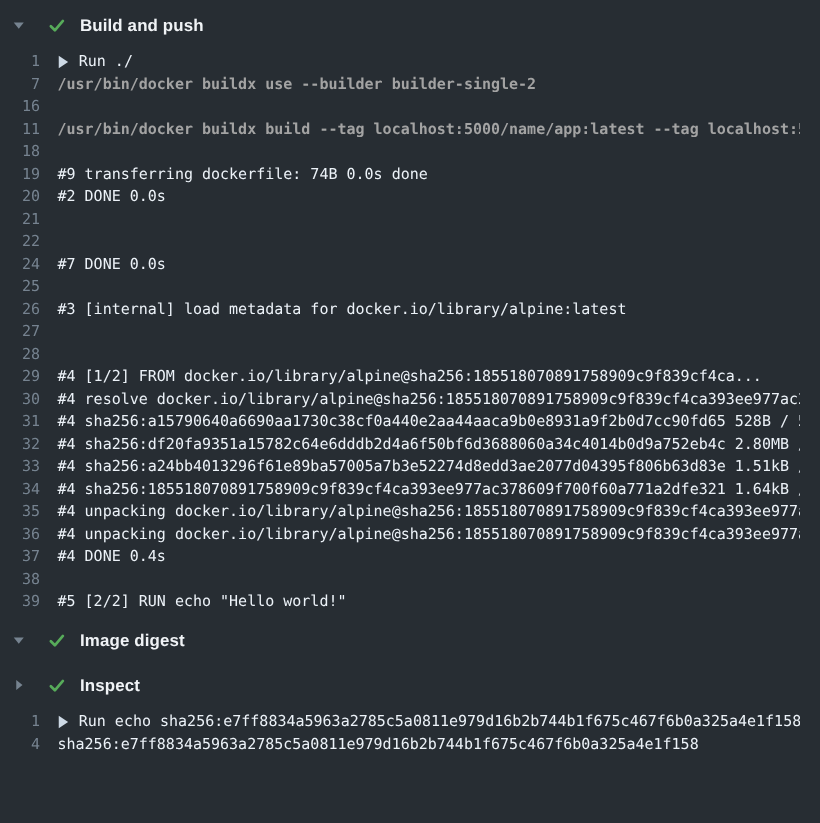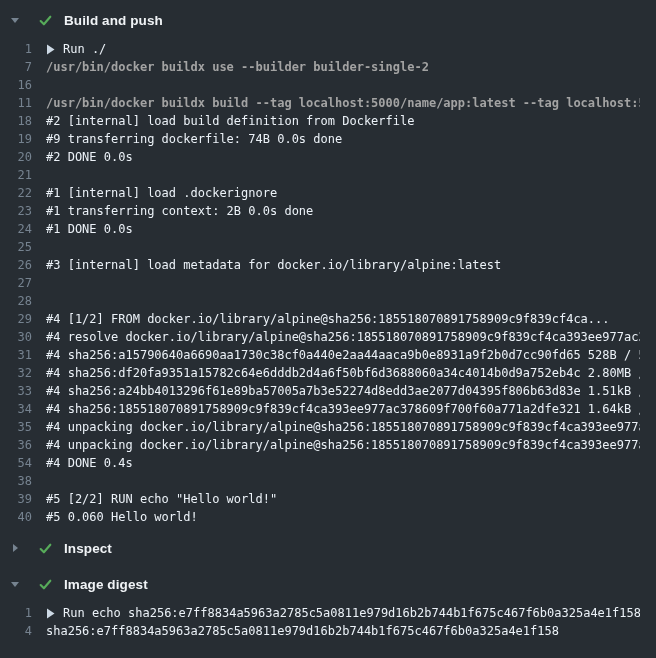--- a/index.html
+++ b/index.html
@@ -48,69 +48,67 @@
       </span>
       <span class="sec-label">Build and push</span>
     </div>
     <div class="log-lines">
       <div class="line"><span class="num">1</span><span class="content"><svg class="icn" width="9" height="11" viewBox="0 0 9 11">
             <polygon points="1,0.5 8.5,5.5 1,10.5" fill="#cdd9e5"></polygon>
           </svg><span class="txt">Run ./</span></span></div>
       <div class="line command"><span class="num">7</span><span class="content"><span class="txt">/usr/bin/docker buildx use --builder builder-single-2</span></span></div>
       <div class="line"><span class="num">16</span></div>
       <div class="line command"><span class="num">11</span><span class="content"><span class="txt">/usr/bin/docker buildx build --tag localhost:5000/name/app:latest --tag localhost:5000/name/app:1.0.0</span></span></div>
-      <div class="line"><span class="num">18</span><span class="content"><span class="txt">#2 [internal] load build definition from Dockerfile</span></span></div>
+      <div class="line"><span class="num">18</span></div>
       <div class="line"><span class="num">19</span><span class="content"><span class="txt">#9 transferring dockerfile: 74B 0.0s done</span></span></div>
       <div class="line"><span class="num">20</span><span class="content"><span class="txt">#2 DONE 0.0s</span></span></div>
       <div class="line"><span class="num">21</span><span class="content"><span class="txt"></span></span></div>
-      <div class="line"><span class="num">22</span><span class="content"><span class="txt">#1 [internal] load .dockerignore</span></span></div>
-      <div class="line"><span class="num">23</span><span class="content"><span class="txt">#1 transferring context: 2B 0.0s done</span></span></div>
-      <div class="line"><span class="num">24</span><span class="content"><span class="txt">#1 DONE 0.0s</span></span></div>
+      <div class="line"><span class="num">22</span></div>
+      <div class="line"><span class="num">24</span><span class="content"><span class="txt">#7 DONE 0.0s</span></span></div>
       <div class="line"><span class="num">25</span><span class="content"><span class="txt"></span></span></div>
       <div class="line"><span class="num">26</span><span class="content"><span class="txt">#3 [internal] load metadata for docker.io/library/alpine:latest</span></span></div>
       <div class="line"><span class="num">27</span></div>
       <div class="line"><span class="num">28</span><span class="content"><span class="txt"></span></span></div>
       <div class="line"><span class="num">29</span><span class="content"><span class="txt">#4 [1/2] FROM docker.io/library/alpine@sha256:185518070891758909c9f839cf4ca...</span></span></div>
       <div class="line"><span class="num">30</span><span class="content"><span class="txt">#4 resolve docker.io/library/alpine@sha256:185518070891758909c9f839cf4ca393ee977ac378609f700f60a771a2dfe321 0.0s done</span></span></div>
       <div class="line"><span class="num">31</span><span class="content"><span class="txt">#4 sha256:a15790640a6690aa1730c38cf0a440e2aa44aaca9b0e8931a9f2b0d7cc90fd65 528B / 528B done</span></span></div>
       <div class="line"><span class="num">32</span><span class="content"><span class="txt">#4 sha256:df20fa9351a15782c64e6dddb2d4a6f50bf6d3688060a34c4014b0d9a752eb4c 2.80MB / 2.80MB done</span></span></div>
       <div class="line"><span class="num">33</span><span class="content"><span class="txt">#4 sha256:a24bb4013296f61e89ba57005a7b3e52274d8edd3ae2077d04395f806b63d83e 1.51kB / 1.51kB done</span></span></div>
       <div class="line"><span class="num">34</span><span class="content"><span class="txt">#4 sha256:185518070891758909c9f839cf4ca393ee977ac378609f700f60a771a2dfe321 1.64kB / 1.64kB done</span></span></div>
       <div class="line"><span class="num">35</span><span class="content"><span class="txt">#4 unpacking docker.io/library/alpine@sha256:185518070891758909c9f839cf4ca393ee977ac378609f700f60a771a2dfe321</span></span></div>
       <div class="line"><span class="num">36</span><span class="content"><span class="txt">#4 unpacking docker.io/library/alpine@sha256:185518070891758909c9f839cf4ca393ee977ac378609f700f60a771a2dfe321 0.1s done</span></span></div>
-      <div class="line"><span class="num">54</span><span class="content"><span class="txt">#4 DONE 0.4s</span></span></div>
+      <div class="line"><span class="num">37</span><span class="content"><span class="txt">#4 DONE 0.4s</span></span></div>
       <div class="line"><span class="num">38</span><span class="content"><span class="txt"></span></span></div>
       <div class="line"><span class="num">39</span><span class="content"><span class="txt">#5 [2/2] RUN echo "Hello world!"</span></span></div>
-      <div class="line"><span class="num">40</span><span class="content"><span class="txt">#5 0.060 Hello world!</span></span></div>
+    </div>
+    <div class="section-header">
+      <span class="chev-box">
+        <svg width="10" height="10" viewBox="0 0 10 10">
+          <polygon points="1,3 9,3 5,8" fill="#768390"></polygon>
+        </svg>
+      </span>
+      <span class="check-box">
+        <svg width="15" height="15" viewBox="0 0 14 14">
+          <path d="M2.5 7.5 L5.5 10.5 L11.5 3.5" stroke="#57ab5a" stroke-width="2" fill="none" stroke-linecap="round" stroke-linejoin="round"></path>
+        </svg>
+      </span>
+      <span class="sec-label">Image digest</span>
     </div>
     <div class="section-header">
       <span class="chev-box">
         <svg width="10" height="10" viewBox="0 0 10 10">
           <polygon points="3,1 8,5 3,9" fill="#768390"></polygon>
         </svg>
       </span>
       <span class="check-box">
         <svg width="15" height="15" viewBox="0 0 14 14">
           <path d="M2.5 7.5 L5.5 10.5 L11.5 3.5" stroke="#57ab5a" stroke-width="2" fill="none" stroke-linecap="round" stroke-linejoin="round"></path>
         </svg>
       </span>
       <span class="sec-label">Inspect</span>
     </div>
-    <div class="section-header">
-      <span class="chev-box">
-        <svg width="10" height="10" viewBox="0 0 10 10">
-          <polygon points="1,3 9,3 5,8" fill="#768390"></polygon>
-        </svg>
-      </span>
-      <span class="check-box">
-        <svg width="15" height="15" viewBox="0 0 14 14">
-          <path d="M2.5 7.5 L5.5 10.5 L11.5 3.5" stroke="#57ab5a" stroke-width="2" fill="none" stroke-linecap="round" stroke-linejoin="round"></path>
-        </svg>
-      </span>
-      <span class="sec-label">Image digest</span>
-    </div>
     <div class="log-lines">
       <div class="line"><span class="num">1</span><span class="content"><svg class="icn" width="9" height="11" viewBox="0 0 9 11">
             <polygon points="1,0.5 8.5,5.5 1,10.5" fill="#cdd9e5"></polygon>
           </svg><span class="txt">Run echo sha256:e7ff8834a5963a2785c5a0811e979d16b2b744b1f675c467f6b0a325a4e1f158</span></span></div>
       <div class="line"><span class="num">4</span><span class="content"><span class="txt">sha256:e7ff8834a5963a2785c5a0811e979d16b2b744b1f675c467f6b0a325a4e1f158</span></span></div>
     </div>
   </div>
 
 </body></html>

